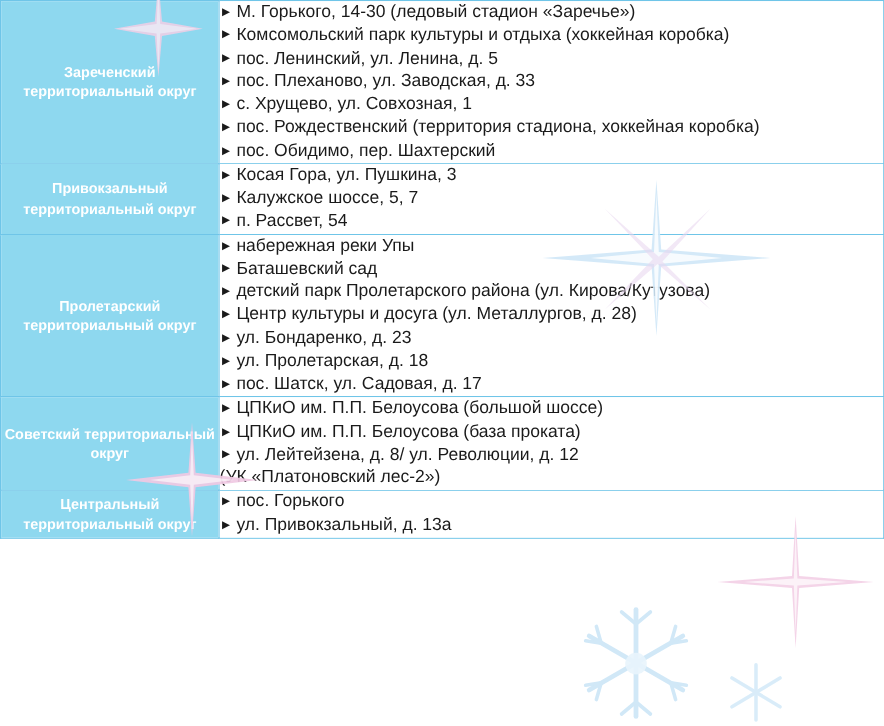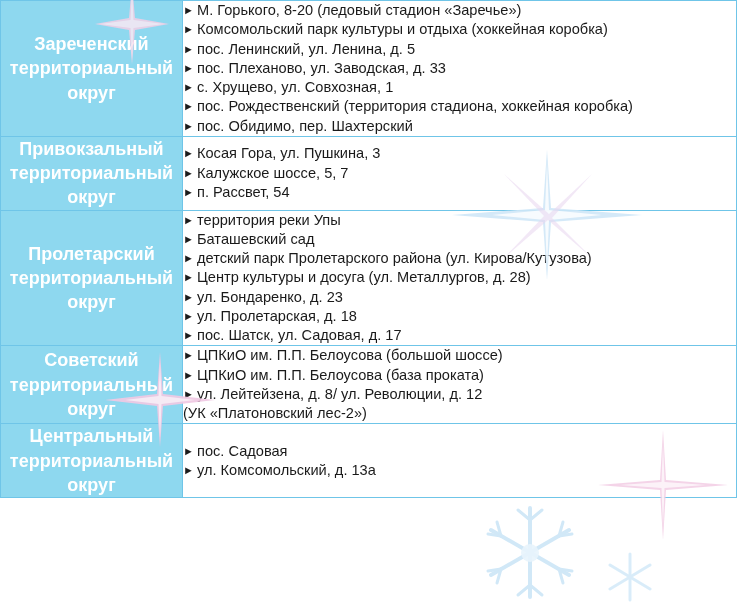--- a/index.html
+++ b/index.html
@@ -28,21 +28,21 @@
     vertical-align: middle;
     border: 1.5px solid #6fc5e8;
     padding: 0;
   }
   td.name-cell {
     width: 181px;
     background: #8ed8ef;
     text-align: center;
     color: #ffffff;
     font-weight: bold;
-    font-size: 18px;
+    font-size: 12px;
     line-height: 1.35;
     padding: 6px 6px;
     position: relative;
   }
   td.list-cell {
     background: #ffffff;
     padding: 6px 8px 6px 10px;
     position: relative;
   }
   ul.items {
@@ -188,21 +188,21 @@
 
   <table class="districts">
     <tbody>
 
       <tr>
         <td class="name-cell">
           <div class="name-inner">Зареченский территориальный округ</div>
         </td>
         <td class="list-cell">
           <ul class="items">
-            <li><span class="bullet">►</span><span>М. Горького, 8-20 (ледовый стадион «Заречье»)</span></li>
+            <li><span class="bullet">►</span><span>М. Горького, 14-30 (ледовый стадион «Заречье»)</span></li>
             <li><span class="bullet">►</span><span>Комсомольский парк культуры и отдыха (хоккейная коробка)</span></li>
             <li><span class="bullet">►</span><span>пос. Ленинский, ул. Ленина, д. 5</span></li>
             <li><span class="bullet">►</span><span>пос. Плеханово, ул. Заводская, д. 33</span></li>
             <li><span class="bullet">►</span><span>с. Хрущево, ул. Совхозная, 1</span></li>
             <li><span class="bullet">►</span><span>пос. Рождественский (территория стадиона, хоккейная коробка)</span></li>
             <li><span class="bullet">►</span><span>пос. Обидимо, пер. Шахтерский</span></li>
           </ul>
         </td>
       </tr>
 
@@ -218,21 +218,21 @@
           </ul>
         </td>
       </tr>
 
       <tr>
         <td class="name-cell">
           <div class="name-inner">Пролетарский территориальный округ</div>
         </td>
         <td class="list-cell">
           <ul class="items">
-            <li><span class="bullet">►</span><span>территория реки Упы</span></li>
+            <li><span class="bullet">►</span><span>набережная реки Упы</span></li>
             <li><span class="bullet">►</span><span>Баташевский сад</span></li>
             <li><span class="bullet">►</span><span>детский парк Пролетарского района (ул. Кирова/Кутузова)</span></li>
             <li><span class="bullet">►</span><span>Центр культуры и досуга (ул. Металлургов, д. 28)</span></li>
             <li><span class="bullet">►</span><span>ул. Бондаренко, д. 23</span></li>
             <li><span class="bullet">►</span><span>ул. Пролетарская, д. 18</span></li>
             <li><span class="bullet">►</span><span>пос. Шатск, ул. Садовая, д. 17</span></li>
           </ul>
         </td>
       </tr>
 
@@ -249,22 +249,22 @@
           </ul>
         </td>
       </tr>
 
       <tr>
         <td class="name-cell">
           <div class="name-inner">Центральный территориальный округ</div>
         </td>
         <td class="list-cell">
           <ul class="items">
-            <li><span class="bullet">►</span><span>пос. Садовая</span></li>
-            <li><span class="bullet">►</span><span>ул. Комсомольский, д. 13а</span></li>
+            <li><span class="bullet">►</span><span>пос. Горького</span></li>
+            <li><span class="bullet">►</span><span>ул. Привокзальный, д. 13а</span></li>
           </ul>
         </td>
       </tr>
 
     </tbody>
   </table>
 
 </div>
 
 </body></html>

